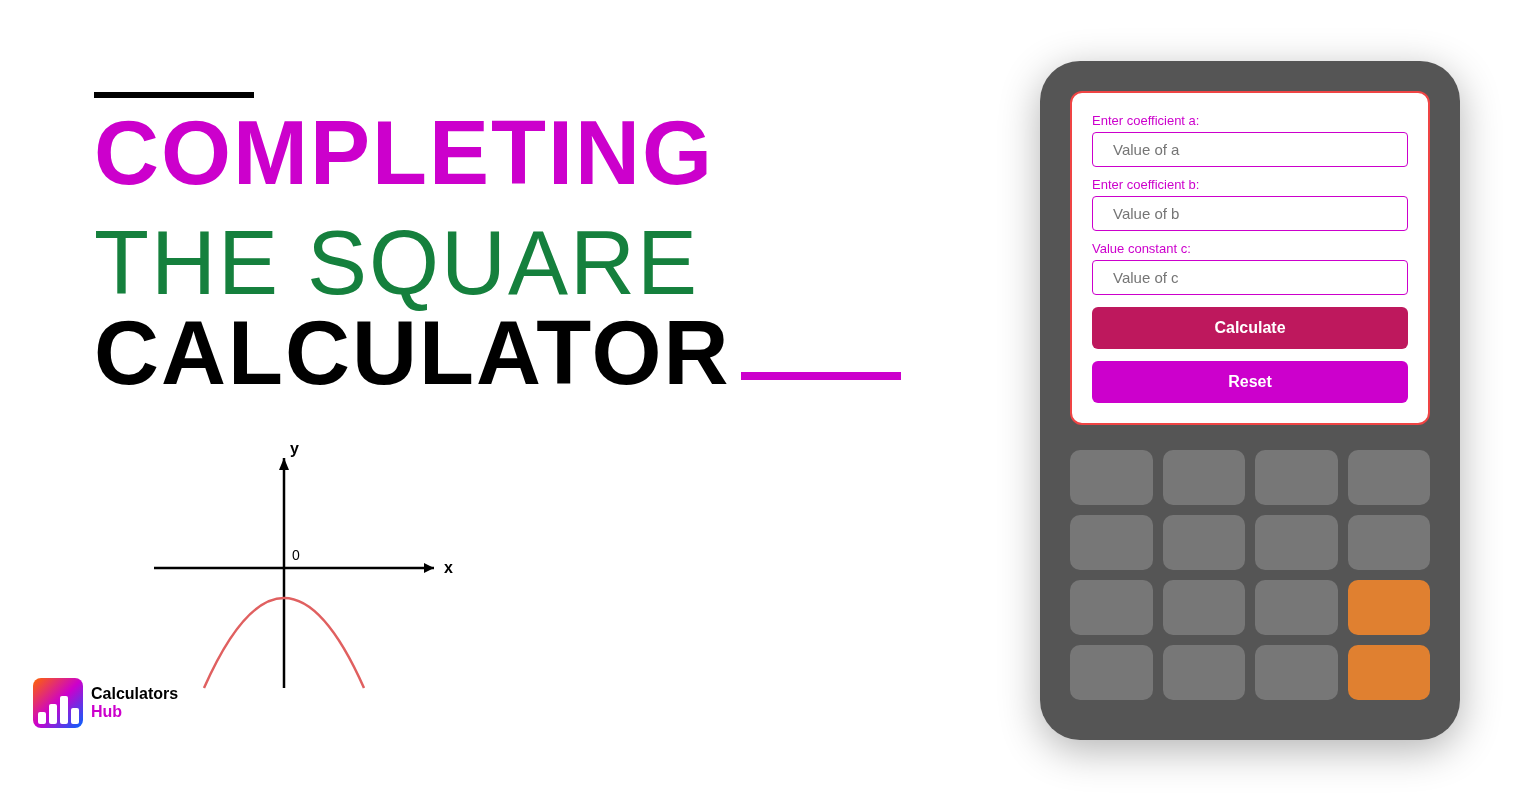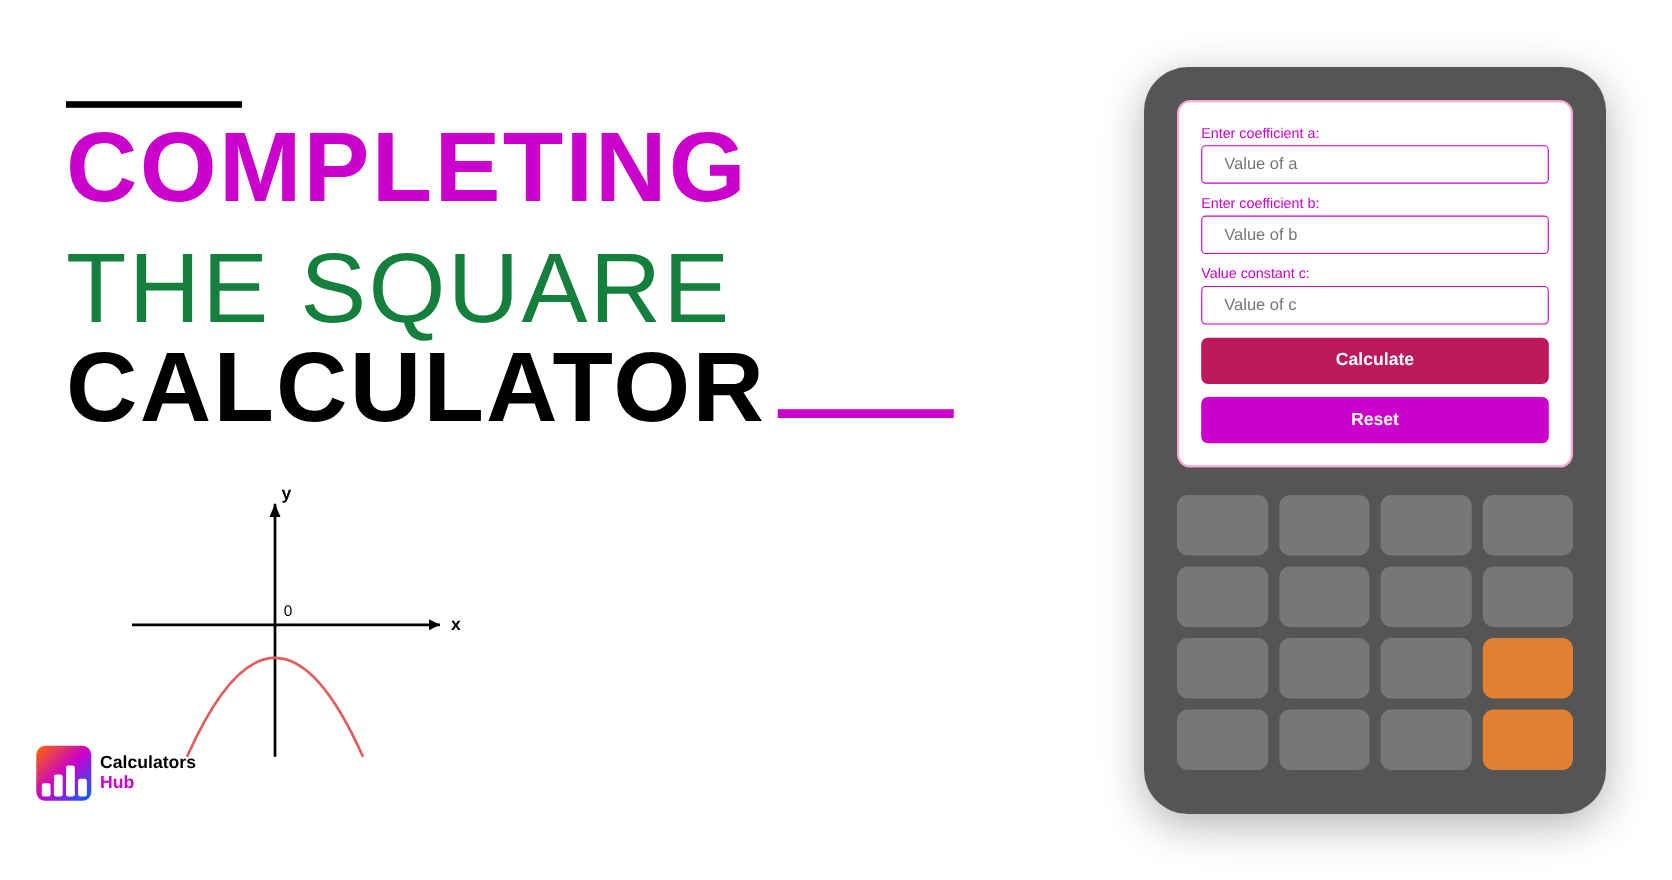--- a/index.html
+++ b/index.html
@@ -10,21 +10,21 @@
       background: #ffffff;
       font-family: Arial, sans-serif;
       overflow: hidden;
       display: flex;
       align-items: center;
       position: relative;
     }
 
     .left-section {
       flex: 1;
-      padding: 40px 60px;
+      padding: 40px 94px;
       display: flex;
       flex-direction: column;
       justify-content: flex-start;
       position: relative;
     }
 
     .title-line {
       width: 160px;
       height: 6px;
       background: #000;
@@ -140,21 +140,21 @@
     .calculator-device {
       width: 420px;
       background: #555;
       border-radius: 40px;
       padding: 30px 30px 40px 30px;
       box-shadow: 0 10px 40px rgba(0,0,0,0.3);
     }
 
     .calculator-screen {
       background: #fff;
-      border: 2px solid #f9a8d4;
+      border: 2px solid #ef4444;
       border-radius: 12px;
       padding: 20px;
       margin-bottom: 25px;
     }
 
     .field-label {
       font-size: 13px;
       color: #cc00cc;
       margin-bottom: 4px;
       margin-top: 10px;

